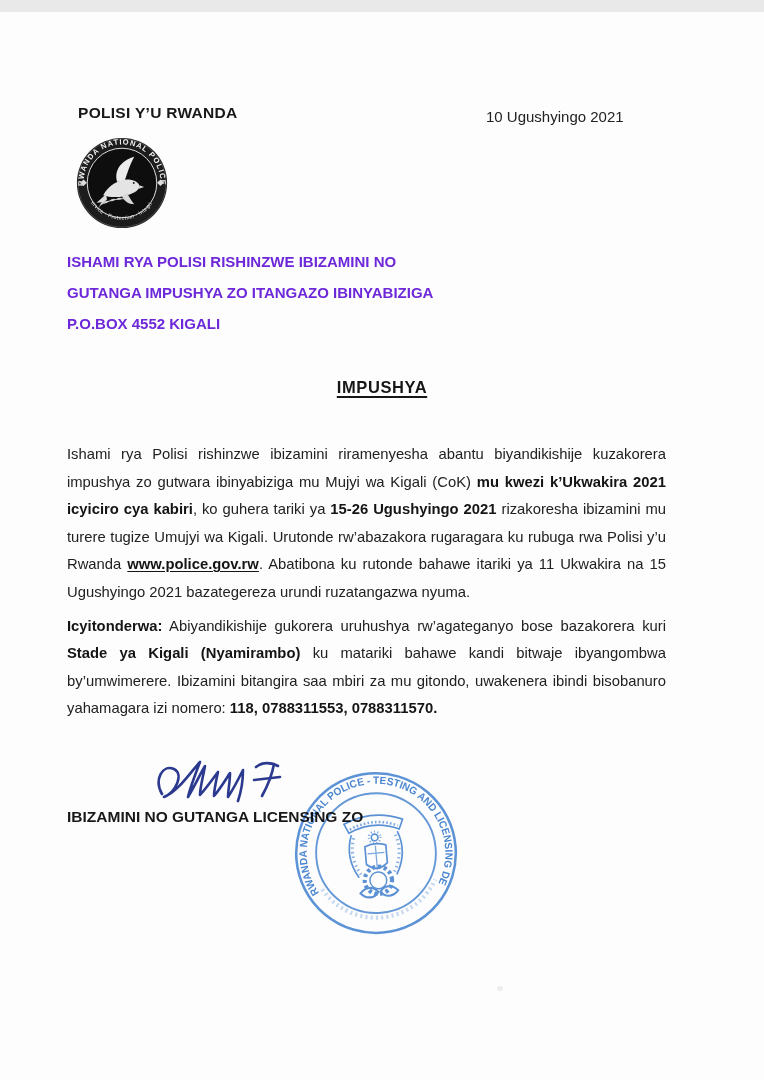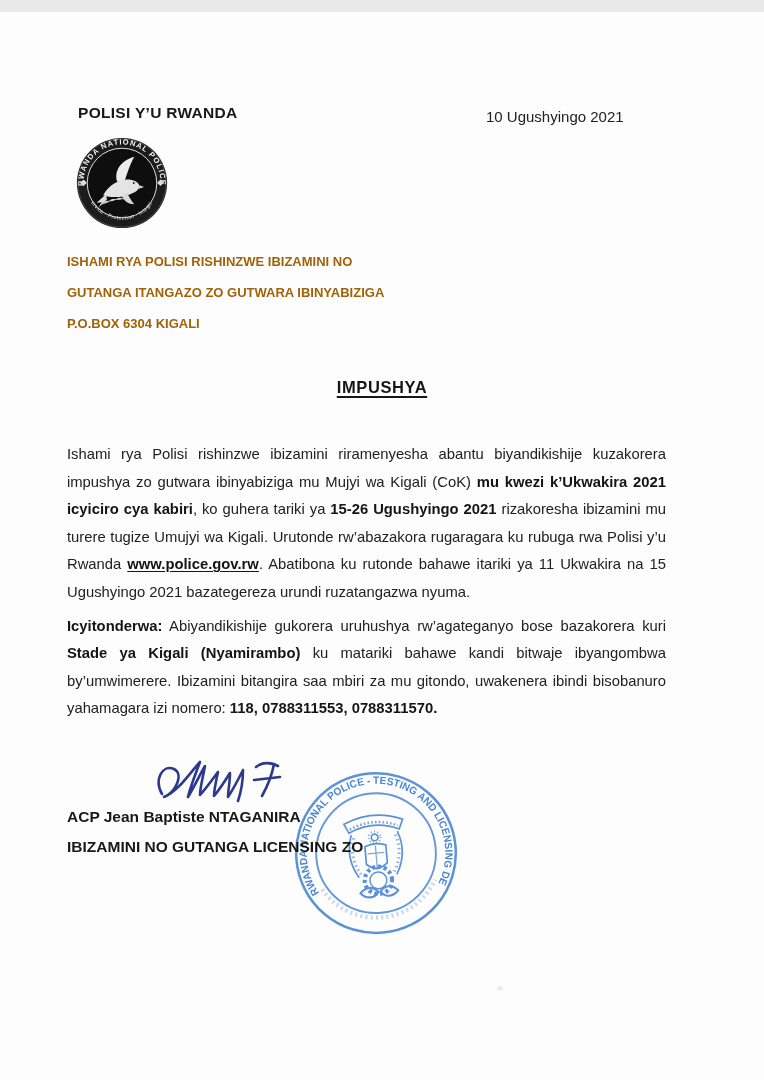--- a/index.html
+++ b/index.html
@@ -5,21 +5,21 @@
   html,body{margin:0;padding:0;background:#e9e9e9;}
   .page{
     position:relative;width:764px;height:1080px;margin:12px auto;
     background:#fdfdfd;overflow:hidden;
     font-family:"Liberation Sans",sans-serif;color:#1f1f1f;
   }
   .abs{position:absolute;}
   .org-name{left:78px;top:92px;font-size:15.5px;font-weight:700;letter-spacing:.3px;color:#181818;}
   .date{left:486px;top:96px;font-size:15px;color:#222;}
   .logo{left:75px;top:124px;width:94px;height:94px;}
-  .addr{left:67px;top:234px;font-size:13px;font-weight:700;line-height:31px;color:#a16207;}
+  .addr{left:67px;top:234px;font-size:15px;font-weight:700;line-height:31px;color:#6d28d9;}
   .title-wrap{left:0;top:366px;width:764px;text-align:center;}
   .doc-title{
     display:inline-block;font-size:16.5px;font-weight:700;letter-spacing:.6px;color:#161616;
     text-decoration:underline;text-decoration-thickness:2px;text-underline-offset:3px;
   }
   .body-text{left:67px;top:429px;width:599px;font-size:14.8px;line-height:27.6px;text-align:justify;color:#212121;}
   .body-text p{margin:0 0 6px;}
   .body-text .b{font-weight:700;color:#141414;}
   .body-text .u{text-decoration:underline;text-underline-offset:2px;}
   .signature-svg{left:148px;top:738px;width:150px;height:64px;mix-blend-mode:multiply;}
@@ -62,22 +62,22 @@
       <circle cx="62.5" cy="50" r="1" fill="#1a1a1a"></circle>
       <path d="M27,73 C35,69 44,66.5 53,66.5" fill="none" stroke="#cfcfcf" stroke-width="1.2"></path>
       <ellipse cx="33" cy="70.3" rx="2.6" ry="1.1" fill="#cfcfcf" transform="rotate(-22 33 70.3)"></ellipse>
       <ellipse cx="40" cy="68" rx="2.6" ry="1.1" fill="#cfcfcf" transform="rotate(-14 40 68)"></ellipse>
       <ellipse cx="47" cy="66.8" rx="2.6" ry="1" fill="#cfcfcf" transform="rotate(-7 47 66.8)"></ellipse>
     </g>
   </svg>
 
   <div class="abs addr">
     <div>ISHAMI RYA POLISI RISHINZWE IBIZAMINI NO</div>
-    <div>GUTANGA ITANGAZO ZO GUTWARA IBINYABIZIGA</div>
-    <div>P.O.BOX 6304 KIGALI</div>
+    <div>GUTANGA IMPUSHYA ZO ITANGAZO IBINYABIZIGA</div>
+    <div>P.O.BOX 4552 KIGALI</div>
   </div>
 
   <div class="abs title-wrap">
     <span class="doc-title">IMPUSHYA</span>
   </div>
 
   <div class="abs body-text">
     <p><span>Ishami rya Polisi rishinzwe ibizamini riramenyesha abantu biyandikishije kuzakorera impushya zo gutwara ibinyabiziga mu Mujyi wa Kigali (CoK) </span><span class="b">mu kwezi k’Ukwakira 2021 icyiciro cya kabiri</span><span>,  ko guhera tariki ya </span><span class="b">15-26 Ugushyingo 2021</span><span> rizakoresha ibizamini mu turere tugize Umujyi wa Kigali. Urutonde rw’abazakora rugaragara ku rubuga rwa Polisi y’u Rwanda </span><span class="b u">www.police.gov.rw</span><span>. Abatibona ku rutonde bahawe itariki ya 11 Ukwakira na 15 Ugushyingo 2021 bazategereza urundi ruzatangazwa nyuma.</span></p>
     <p><span class="b">Icyitonderwa:</span><span> Abiyandikishije gukorera uruhushya rw’agateganyo bose bazakorera kuri </span><span class="b">Stade ya Kigali (Nyamirambo)</span><span> ku matariki bahawe kandi bitwaje ibyangombwa by’umwimerere. Ibizamini bitangira saa mbiri za mu gitondo, uwakenera ibindi bisobanuro yahamagara izi nomero: </span><span class="b">118, 0788311553, 0788311570.</span></p>
   </div>
@@ -85,21 +85,20 @@
   <svg class="abs signature-svg" viewBox="0 0 150 64" aria-hidden="true">
     <g fill="none" stroke="#2b3990" stroke-width="2.6" stroke-linecap="round" stroke-linejoin="round">
       <path d="M14,44 C6,30 14,14 26,19 C36,24 28,42 16,47 C30,42 44,20 52,12 C47,25 42,38 40,47 C48,34 53,22 57,16 C55,27 52,38 52,45 C60,36 66,27 70,22 C68,31 66,40 66,46 C72,39 78,29 82,23 C82,32 80,41 80,47 C86,38 91,28 95,20 C95,29 93,42 90,51"></path>
       <path d="M108,17 C114,12 123,12 130,16"></path>
       <path d="M126,14 C124,25 119,37 114,46"></path>
       <path d="M106,30 L132,27"></path>
     </g>
   </svg>
 
   <div class="abs signoff">
-    <div>ACP Jean Baptiste NTAGANIRA</div>
     <div>IBIZAMINI NO GUTANGA LICENSING ZO</div>
   </div>
 
   <svg class="abs stamp-svg" viewBox="0 0 160 160" aria-hidden="true">
     <g transform="rotate(-5 80 82)" stroke="#3d7ecf" fill="none">
       <circle cx="80" cy="82" r="76" stroke-width="2.4" opacity=".9"></circle>
       <circle cx="80" cy="82" r="57" stroke-width="1.8" opacity=".85"></circle>
       <defs>
         <path id="stamp-arc" d="M 22.8,115 A 66,66 0 1 1 137.2,115"></path>
       </defs>

